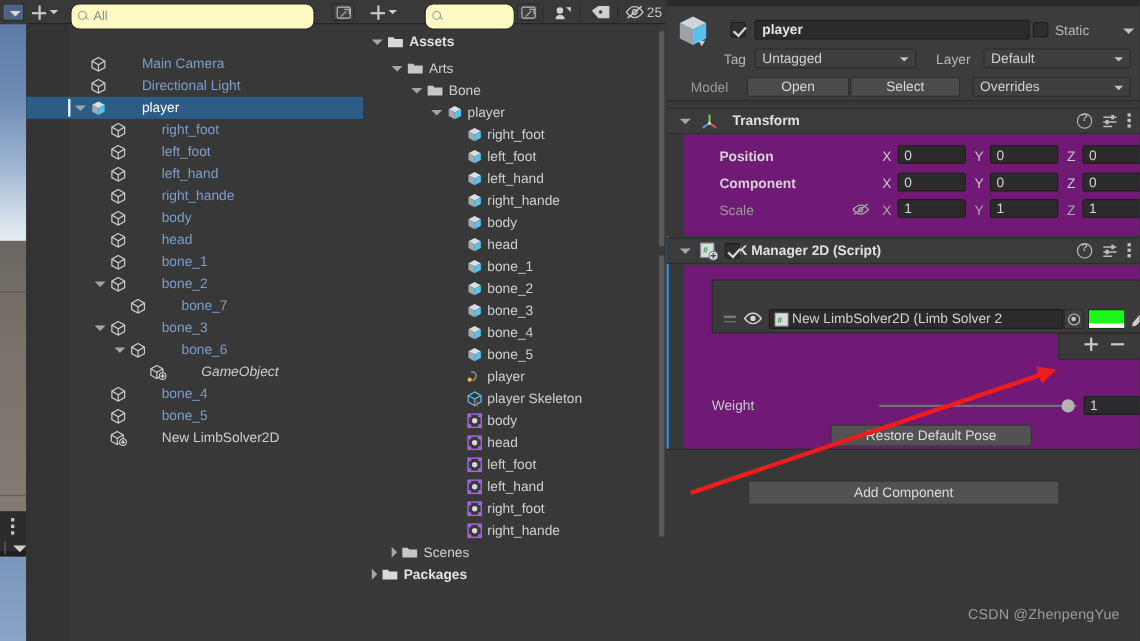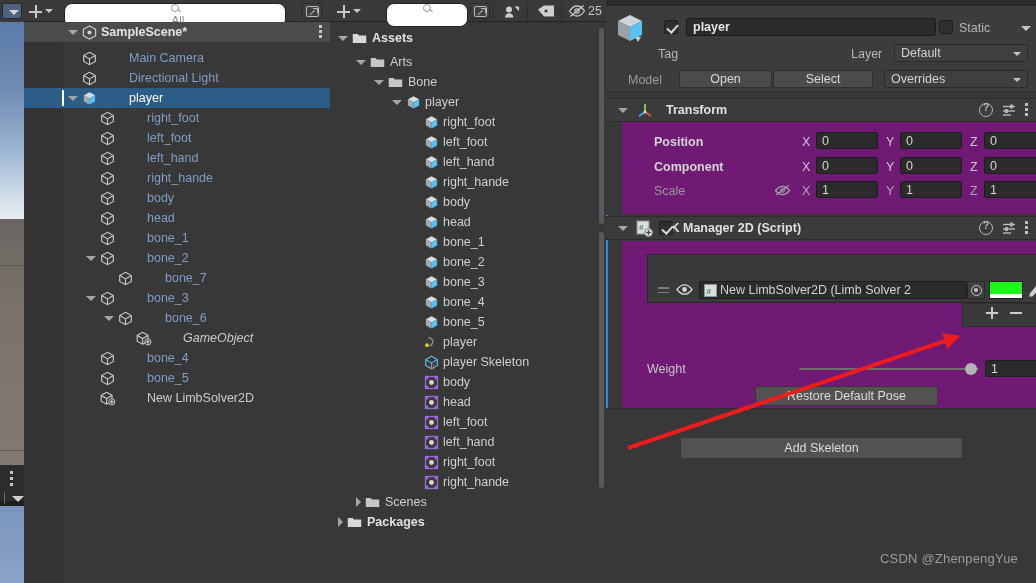--- a/index.html
+++ b/index.html
@@ -62,23 +62,23 @@
   }
   .tb-plus .pl:before { left: 0; top: 5.5px; width: 13px; height: 2px; }
   .tb-plus .pl:after { left: 5.5px; top: 0; width: 2px; height: 13px; }
   .tb-plus .cv {
     position: absolute; left: 21px; top: 9px;
     border-left: 4px solid transparent; border-right: 4px solid transparent;
     border-top: 4px solid #c9c9c9;
   }
 
   .search-box {
-    position: absolute; height: 24px; background: #ffffff;
+    position: absolute; height: 24px; background: #fef9c3;
     border: 1px solid #212121; border-radius: 8px;
-    display: flex; align-items: center; padding-left: 6px; flex-direction: column;
+    display: flex; align-items: center; padding-left: 6px;
   }
   .search-box .mag {
     position: relative; width: 10px; height: 10px; flex: none; margin-right: 4px;
   }
   .search-box .mag:before {
     content: ""; position: absolute; left: 0; top: 0;
     width: 6px; height: 6px; border: 1.3px solid #9a9a9a; border-radius: 50%;
   }
   .search-box .mag:after {
     content: ""; position: absolute; left: 5.5px; top: 6px;
@@ -310,35 +310,20 @@
       </div>
       <div class="search-box" style="left:40px; top:3px; width:222px;">
         <span class="mag"></span>
         <span class="ph">All</span>
       </div>
       <div class="sq-btn" style="left:278px; top:3px;">
         <span class="icon-expandwin"></span>
       </div>
     </div>
 
-    <div class="h-scene-row">
-      <span class="fold"></span>
-      <span style="display:inline-block;width:15px;height:15px;margin-left:4px">
-        <svg width="15" height="15" viewBox="0 0 16 16">
-            <polygon points="8,1 14.5,4.6 14.5,11.4 8,15 1.5,11.4 1.5,4.6" fill="none" stroke="#d0d0d0" stroke-width="1.3"></polygon>
-            <circle cx="8" cy="8" r="2.2" fill="#d0d0d0"></circle>
-          </svg>
-      </span>
-      <span class="label">SampleScene*</span>
-      <span class="kebab">
-          <i></i>
-          <i></i>
-          <i></i>
-        </span>
-    </div>
 
     <div id="hierarchy-rows">
         <div class="h-row" style="top: 48px;">
           <span style="display: inline-block; flex: 0 0 auto; width: 44px;"></span>
           <span class="fold hidden" style="margin-right: 4px;"></span>
           <span class="ic-cube">
             <svg width="15" height="15" viewBox="0 0 16 16">
               <polygon points="8,1.4 14.2,4.9 14.2,11.1 8,14.6 1.8,11.1 1.8,4.9" fill="none" stroke="#c9c9c9" stroke-width="1.2"></polygon>
               <path d="M1.8 4.9 L8 8.4 L14.2 4.9" fill="none" stroke="#c9c9c9" stroke-width="1.2"></path>
               <line x1="8" y1="8.4" x2="8" y2="14.6" stroke="#c9c9c9" stroke-width="1.2"></line>
@@ -874,20 +859,24 @@
           <polygon points="21,25 27,25 24,30" fill="#c9c9c9"></polygon>
         </svg>
       </div>
       <div class="chk checked" style="left:58px; top:14px;"></div>
       <div class="name-field" style="left:80px; top:12px; width:250px;">player</div>
       <div class="chk" style="left:333px; top:14px;"></div>
       <div class="lbl" style="left:353px; top:15px;">Static</div>
       <div style="position:absolute;left:415px;top:20px;border-left:5px solid transparent;border-right:5px solid transparent;border-top:5px solid #c3c3c3"></div>
 
       <div class="lbl" style="left:52px; top:41px;">Tag</div>
+      <div class="dropdown" style="left:80px; top:38px; width:147px;">
+        <span>Untagged</span>
+        <span class="dcv"></span>
+      </div>
       <div class="lbl" style="left:245px; top:41px;">Layer</div>
       <div class="dropdown" style="left:288px; top:38px; width:134px;">
         <span>Default</span>
         <span class="dcv"></span>
       </div>
 
       <div class="lbl dim" style="left:22px; top:67px;">Model</div>
       <div class="btn" style="left:73px; top:64px; width:93px;">Open</div>
       <div class="btn" style="left:167px; top:64px; width:100px;">Select</div>
       <div class="dropdown" style="left:278px; top:64px; width:144px;">
@@ -1042,21 +1031,21 @@
 
       <div class="lbl" style="left:25px; top:121px; color:#c7c7c7;">Weight</div>
       <div class="slider-track" style="left:177px; top:127px; width:180px;"></div>
       <div class="slider-knob" style="left:343px; top:122px;"></div>
       <div class="num-field" style="left:363px; top:119px; width:60px;">1</div>
 
       <div class="wide-btn" style="left:133px; top:145px; width:183px;">Restore Default Pose</div>
     </div>
 
     <div class="hr" style="top:408px;"></div>
-    <div class="wide-btn" style="left:74px; top:437px; width:283px; height:22px;">Add Skeleton</div>
+    <div class="wide-btn" style="left:74px; top:437px; width:283px; height:22px;">Add Component</div>
 
     <div class="watermark" style="right:18px; bottom:17px;">CSDN @ZhenpengYue</div>
   </div>
 
   <svg class="annot">
     <defs>
       <marker id="arrowhead" markerWidth="4.2" markerHeight="4.2" refX="1.6" refY="2.1" orient="auto">
         <polygon points="0,0 4.2,2.1 0,4.2" fill="#ee1c1c"></polygon>
       </marker>
     </defs>

